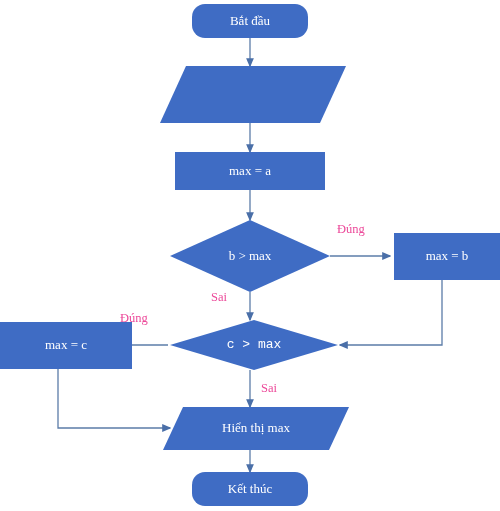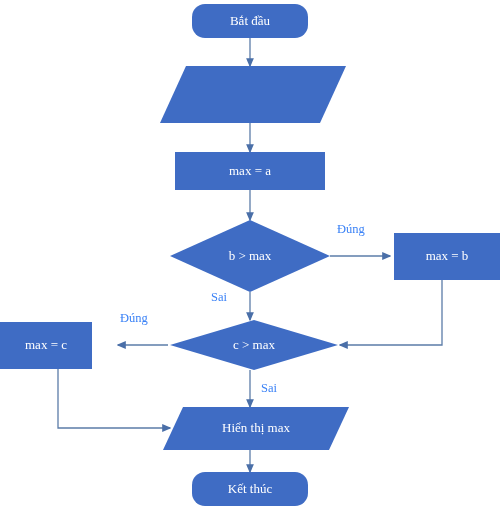--- a/index.html
+++ b/index.html
@@ -63,21 +63,21 @@
     width: 100%;
     height: 100%;
   }
   .node-label {
     position: relative;
     z-index: 2;
     white-space: pre-line;
   }
   .edge-label {
     position: absolute;
-    color: #3b82f6;
+    color: #ec4899;
     font-family: "Liberation Serif", serif;
     font-size: 12.5px;
     white-space: nowrap;
   }
 </style>
 </head>
 <body>
 
 <div id="flowchart-canvas">
 
@@ -129,28 +129,28 @@
     <svg class="diamond-shape" viewBox="0 0 160 72" preserveAspectRatio="none">
       <polygon points="80,0 160,36 80,72 0,36" fill="#3F6CC4"></polygon>
     </svg>
     <span class="node-label">b &gt; max</span>
   </div>
 
   <div class="node node-process" style="left:394px; top:233px; width:106px; height:47px;">
     <span class="node-label">max = b</span>
   </div>
 
-  <div class="node node-decision" style="left:170px; top:320px; width:168px; height:50px;">
+  <div class="node node-decision" style="left:170px; top:320px; width:168px; height:50px;font-family:Liberation Mono, monospace;">
     <svg class="diamond-shape" viewBox="0 0 168 50" preserveAspectRatio="none">
       <polygon points="84,0 168,25 84,50 0,25" fill="#3F6CC4"></polygon>
     </svg>
     <span class="node-label">c &gt; max</span>
   </div>
 
-  <div class="node node-process" style="left:0px; top:322px; width:92px; height:47px;">
+  <div class="node node-process" style="left:0px; top:322px; width:132px; height:47px;">
     <span class="node-label">max = c</span>
   </div>
 
   <div class="node node-io" style="left:163px; top:407px; width:186px; height:43px; background:transparent;">
     <svg class="io-shape" viewBox="0 0 186 43" preserveAspectRatio="none">
       <polygon points="20,0 186,0 166,43 0,43" fill="#3F6CC4"></polygon>
     </svg>
     <span class="node-label">Hiển thị max</span>
   </div>
 

